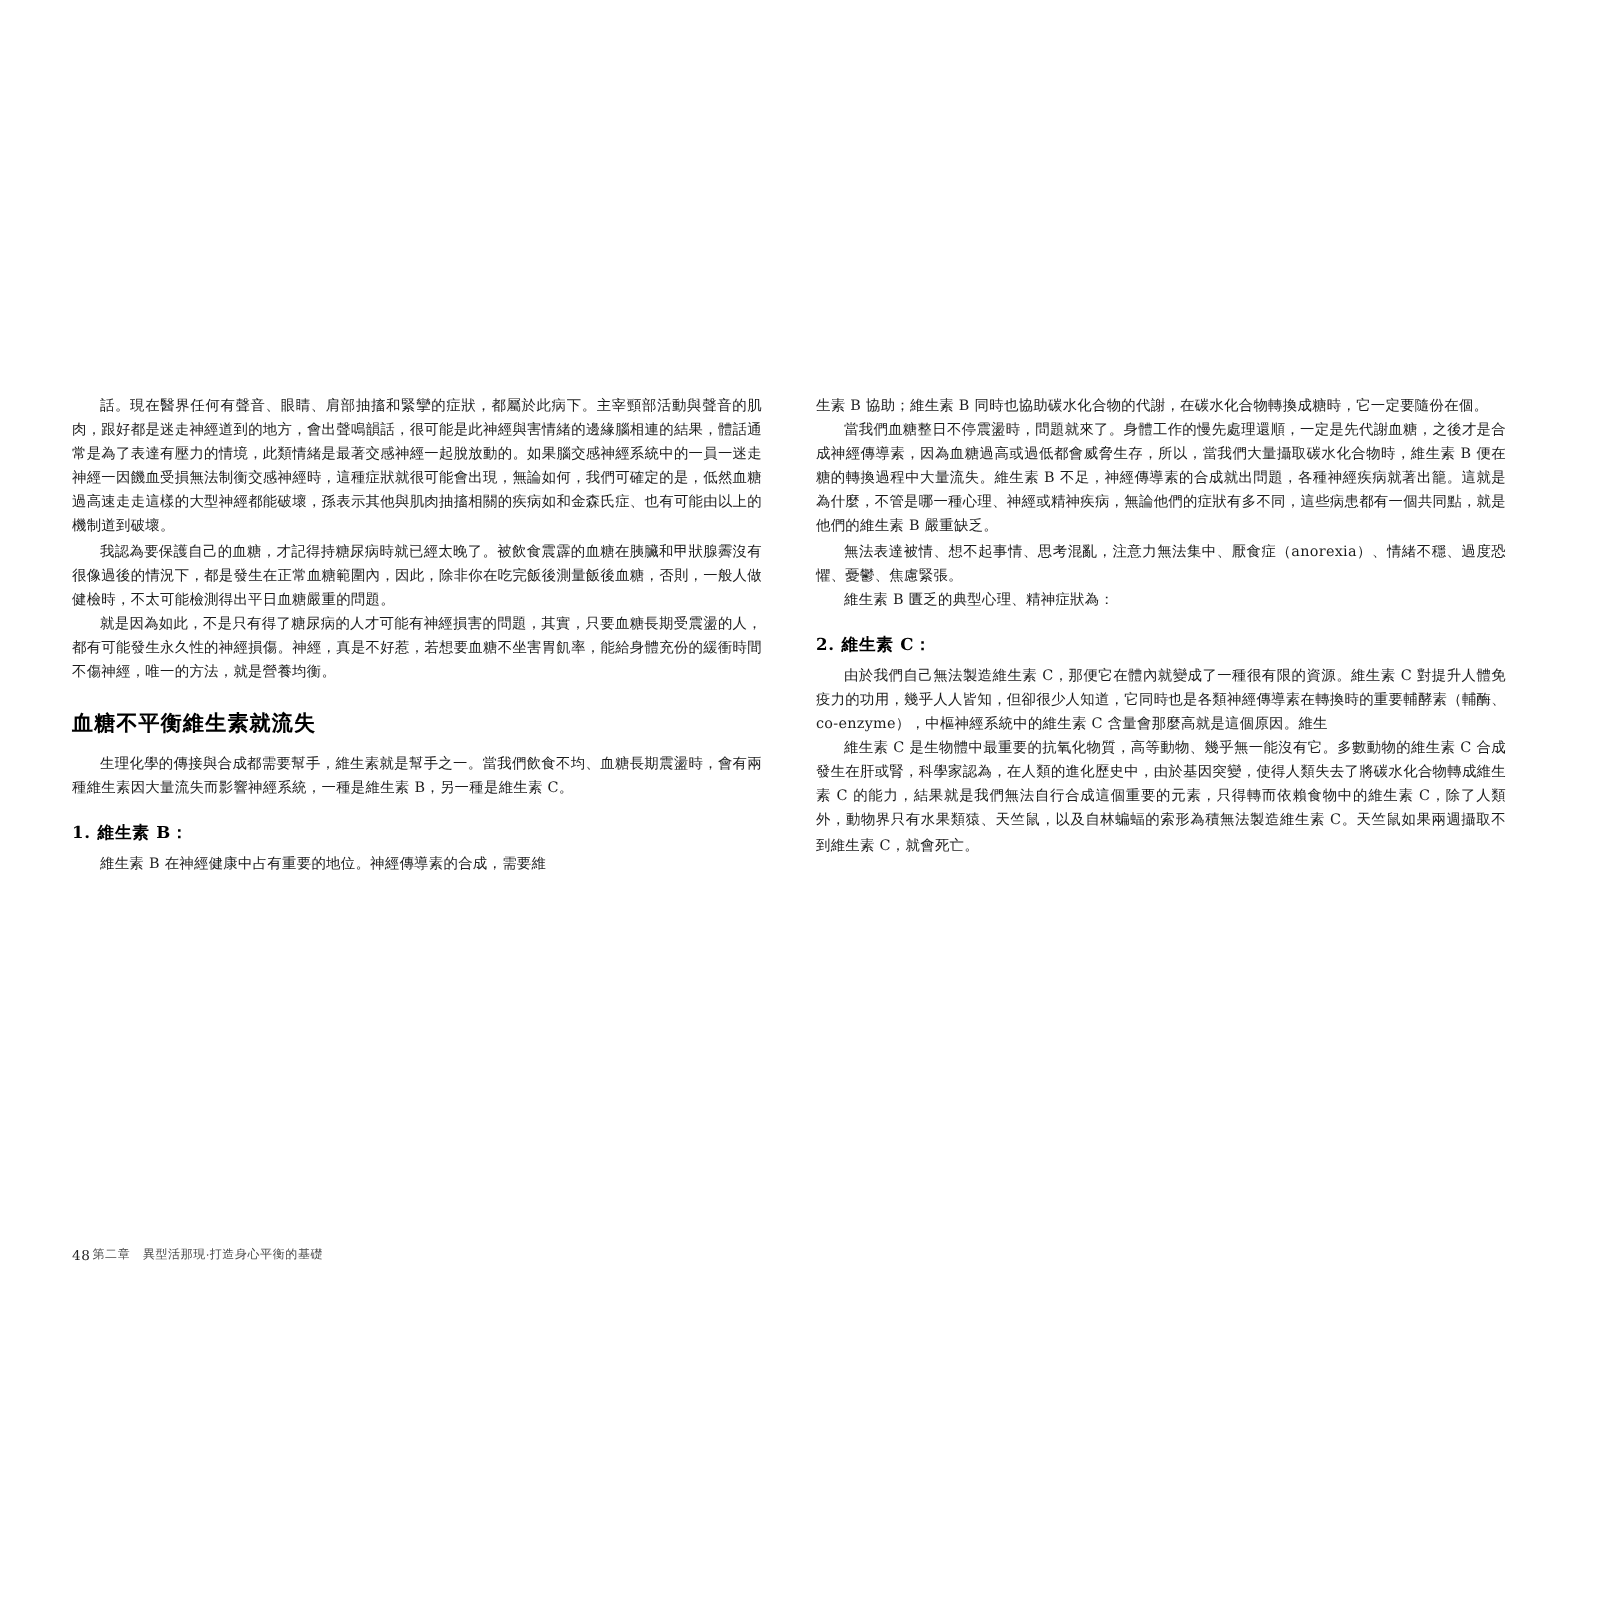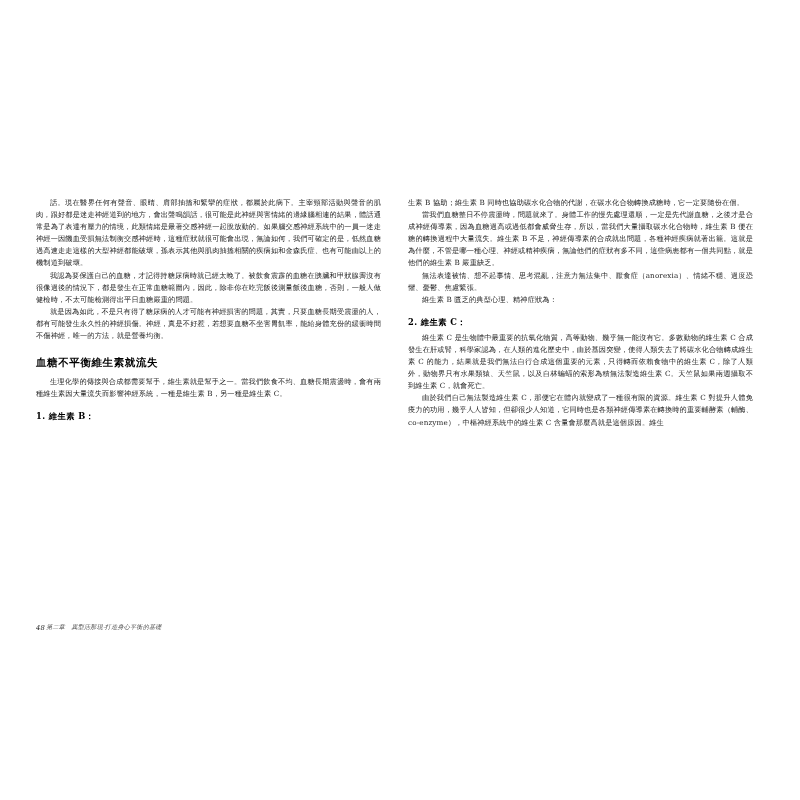--- a/index.html
+++ b/index.html
@@ -76,21 +76,20 @@
   .footer {
     position: absolute;
     bottom: 168px;
     font-family: "DejaVu Serif", serif;
     font-size: 6px;
     color: #3a3a3a;
     letter-spacing: 0.3px;
     display: flex;
     align-items: flex-end;
     gap: 1px;
-    font-style: italic;
   }
   .footer-left {
     left: 36px;
   }
   .footer-right {
     left: 412px;
     width: 345px;
     justify-content: flex-end;
   }
   .folio {
@@ -116,36 +115,37 @@
   <div class="spread">
 
     <div class="page-area page-left">
       <div class="col">
         <p>話。現在醫界任何有聲音、眼睛、肩部抽搐和緊攣的症狀，都屬於此病下。主宰頸部活動與聲音的肌肉，跟好都是迷走神經道到的地方，會出聲鳴韻話，很可能是此神經與害情緒的邊緣腦相連的結果，體話通常是為了表達有壓力的情境，此類情緒是最著交感神經一起脫放動的。如果腦交感神經系統中的一員一迷走神經一因饑血受損無法制衡交感神經時，這種症狀就很可能會出現，無論如何，我們可確定的是，低然血糖過高速走走這樣的大型神經都能破壞，孫表示其他與肌肉抽搐相關的疾病如和金森氏症、也有可能由以上的機制道到破壞。</p>
         <p>我認為要保護自己的血糖，才記得持糖尿病時就已經太晚了。被飲食震霹的血糖在胰臟和甲狀腺霽沒有很像過後的情況下，都是發生在正常血糖範圍內，因此，除非你在吃完飯後測量飯後血糖，否則，一般人做健檢時，不太可能檢測得出平日血糖嚴重的問題。</p>
         <p>就是因為如此，不是只有得了糖尿病的人才可能有神經損害的問題，其實，只要血糖長期受震盪的人，都有可能發生永久性的神經損傷。神經，真是不好惹，若想要血糖不坐害胃飢率，能給身體充份的緩衝時間不傷神經，唯一的方法，就是營養均衡。</p>
         <h2 class="section-head">血糖不平衡維生素就流失</h2>
         <p>生理化學的傳接與合成都需要幫手，維生素就是幫手之一。當我們飲食不均、血糖長期震盪時，會有兩種維生素因大量流失而影響神經系統，一種是維生素 B，另一種是維生素 C。</p>
         <h3 class="sub-head">1. 維生素 B：</h3>
+        <p>維生素 B 在神經健康中占有重要的地位。神經傳導素的合成，需要維</p>
       </div>
     </div>
 
     <div class="footer footer-left">
       <span class="folio">48</span>
       <span class="running">第二章　異型活那現‧打造身心平衡的基礎</span>
     </div>
 
     <div class="page-area page-right">
       <div class="col">
         <p class="noindent">生素 B 協助；維生素 B 同時也協助碳水化合物的代謝，在碳水化合物轉換成糖時，它一定要隨份在個。</p>
         <p>當我們血糖整日不停震盪時，問題就來了。身體工作的慢先處理還順，一定是先代謝血糖，之後才是合成神經傳導素，因為血糖過高或過低都會威脅生存，所以，當我們大量攝取碳水化合物時，維生素 B 便在糖的轉換過程中大量流失。維生素 B 不足，神經傳導素的合成就出問題，各種神經疾病就著出籠。這就是為什麼，不管是哪一種心理、神經或精神疾病，無論他們的症狀有多不同，這些病患都有一個共同點，就是他們的維生素 B 嚴重缺乏。</p>
         <p>無法表達被情、想不起事情、思考混亂，注意力無法集中、厭食症（anorexia）、情緒不穩、過度恐懼、憂鬱、焦慮緊張。</p>
         <p>維生素 B 匱乏的典型心理、精神症狀為：</p>
         <h3 class="sub-head">2. 維生素 C：</h3>
+        <p>由於我們自己無法製造維生素 C，那便它在體內就變成了一種很有限的資源。維生素 C 對提升人體免疫力的功用，幾乎人人皆知，但卻很少人知道，它同時也是各類神經傳導素在轉換時的重要輔酵素（輔酶、co-enzyme），中樞神經系統中的維生素 C 含量會那麼高就是這個原因。維生</p>
         <p>維生素 C 是生物體中最重要的抗氧化物質，高等動物、幾乎無一能沒有它。多數動物的維生素 C 合成發生在肝或腎，科學家認為，在人類的進化歷史中，由於基因突變，使得人類失去了將碳水化合物轉成維生素 C 的能力，結果就是我們無法自行合成這個重要的元素，只得轉而依賴食物中的維生素 C，除了人類外，動物界只有水果類猿、天竺鼠，以及自林蝙蝠的索形為積無法製造維生素 C。天竺鼠如果兩週攝取不到維生素 C，就會死亡。</p>
-        <p>由於我們自己無法製造維生素 C，那便它在體內就變成了一種很有限的資源。維生素 C 對提升人體免疫力的功用，幾乎人人皆知，但卻很少人知道，它同時也是各類神經傳導素在轉換時的重要輔酵素（輔酶、co-enzyme），中樞神經系統中的維生素 C 含量會那麼高就是這個原因。維生</p>
       </div>
     </div>
 
 
     <div class="gutter"></div>
   </div>
 </div>
 
 </body></html>

